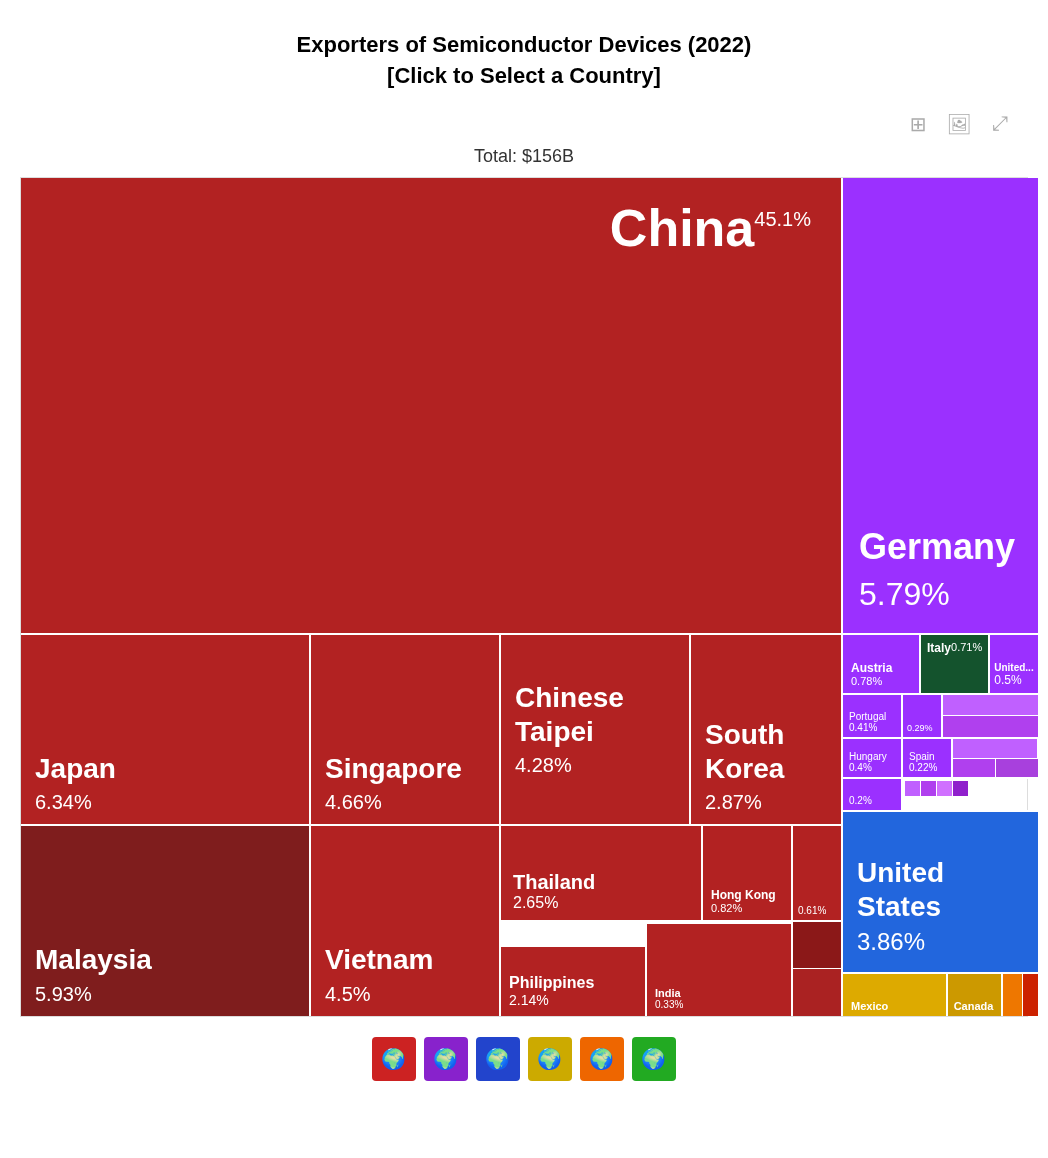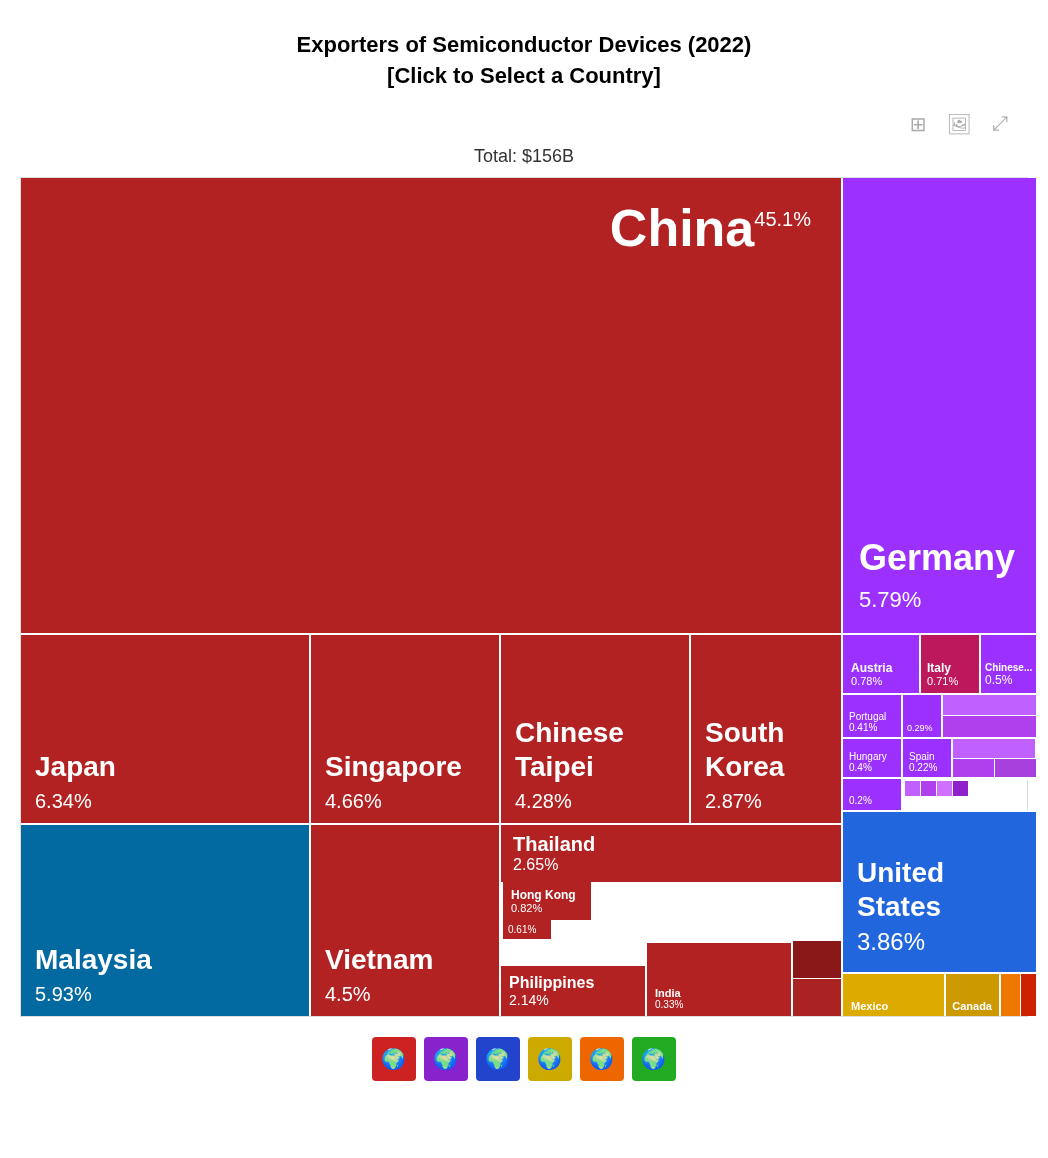--- a/index.html
+++ b/index.html
@@ -90,23 +90,23 @@
       padding: 10px 14px;
       color: white;
       cursor: pointer;
       border-right: 2px solid #fff;
     }
     .cell:last-child { border-right: none; }
     .cell .cn { font-size: 28px; font-weight: bold; line-height: 1.2; }
     .cell .cp { font-size: 20px; margin-top: 6px; }
     .japan { background: #b22222; flex: 0 0 290px; }
     .singapore { background: #b22222; flex: 0 0 190px; }
-    .chinesetaipei { background: #b22222; flex: 0 0 190px; }
+    .chinesetaipei { background: #b22222; flex: 0 0 190px; justify-content: center; }
     .southkorea { background: #b22222; flex: 0 0 150px; }
-    .malaysia { background: #0369a1; flex: 0 0 290px; }
+    .malaysia { background: #7f1d1d; flex: 0 0 290px; }
     .vietnam { background: #b22222; flex: 0 0 190px; }
     .right-bottom-cells {
       display: flex;
       flex-direction: column;
       flex: 1;
     }
     .hk-india-col {
       display: flex;
       flex-direction: column;
       width: 90px;
@@ -136,21 +136,21 @@
       background: #9b30ff;
       flex: 0 0 455px;
       display: flex;
       flex-direction: column;
       justify-content: flex-end;
       padding: 20px 16px;
       color: white;
       cursor: pointer;
     }
     .germany-block .country-name { font-size: 36px; font-weight: bold; }
-    .germany-block .country-pct { font-size: 22px; margin-top: 8px; }
+    .germany-block .country-pct { font-size: 32px; margin-top: 8px; }
     .eu-row1 {
       display: flex;
       flex-direction: row;
       border-top: 2px solid #fff;
       height: 120px;
     }
     .netherlands {
       background: #9b30ff;
       flex: 0 0 118px;
       display: flex; flex-direction: column; justify-content: flex-end;
@@ -176,23 +176,23 @@
     .austria {
       background: #9b30ff;
       flex: 0 0 78px;
       display: flex; flex-direction: column; justify-content: flex-end;
       padding: 6px 8px; color: white; cursor: pointer;
       border-right: 2px solid #fff;
     }
     .austria .cn { font-size: 12px; font-weight: bold; }
     .austria .cp { font-size: 11px; }
     .italy {
-      background: #be185d;
+      background: #14532d;
       flex: 0 0 60px;
-      display: flex; flex-direction: column; justify-content: flex-end;
+      display: flex; justify-content: flex-end;
       padding: 6px 6px; color: white; cursor: pointer;
       border-right: 2px solid #fff;
     }
     .italy .cn { font-size: 12px; font-weight: bold; }
     .italy .cp { font-size: 11px; }
     .united-eu {
       background: #9b30ff;
       flex: 1;
       display: flex; flex-direction: column; justify-content: flex-end;
       padding: 6px 4px; color: white; cursor: pointer;
@@ -326,21 +326,21 @@
       flex: 0 0 15px;
     }
     
     .right-bottom-cells {
       display: flex;
       flex-direction: column;
       flex: 1;
     }
     .thailand-row {
       display: flex;
-      flex-direction: column;
+      flex-direction: row;
       flex: 1;
       border-top: 0;
     }
     .thailand-block {
       background: #b22222;
       flex: 1;
       display: flex; flex-direction: column; justify-content: flex-end;
       padding: 8px 12px; color: white; cursor: pointer;
     }
     .thailand-block .cn { font-size: 20px; font-weight: bold; }
@@ -481,21 +481,21 @@
     <div class="eu-row2">
       <div class="austria">
         <span class="cn">Austria</span>
         <span class="cp">0.78%</span>
       </div>
       <div class="italy">
         <span class="cn">Italy</span>
         <span class="cp">0.71%</span>
       </div>
       <div class="united-eu">
-        <span class="cn">Chinese...</span>
+        <span class="cn">United...</span>
         <span class="cp">0.5%</span>
       </div>
     </div>
 
     <div class="eu-row3">
       <div class="portugal">
         <div>Portugal</div>
         <div>0.41%</div>
       </div>
       <div class="small-eu1">

